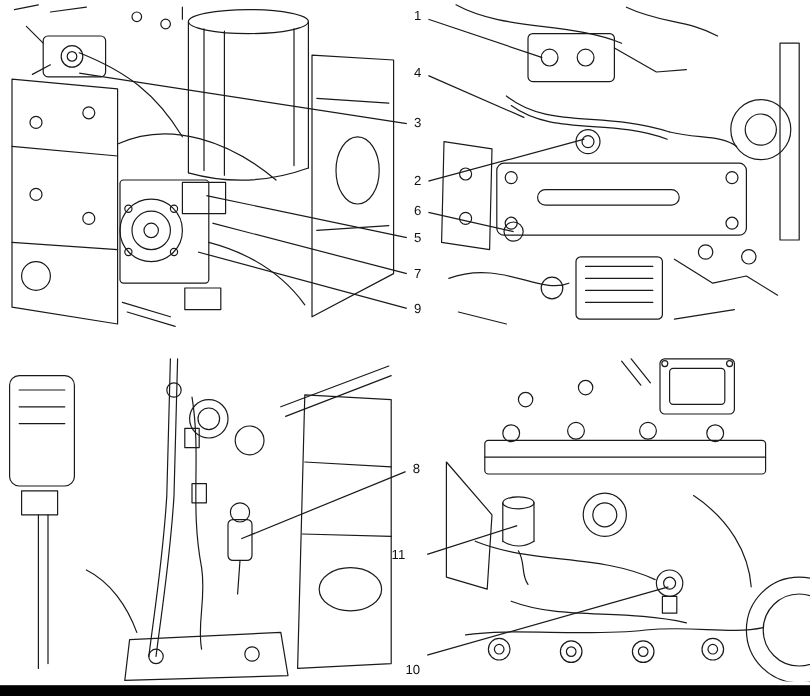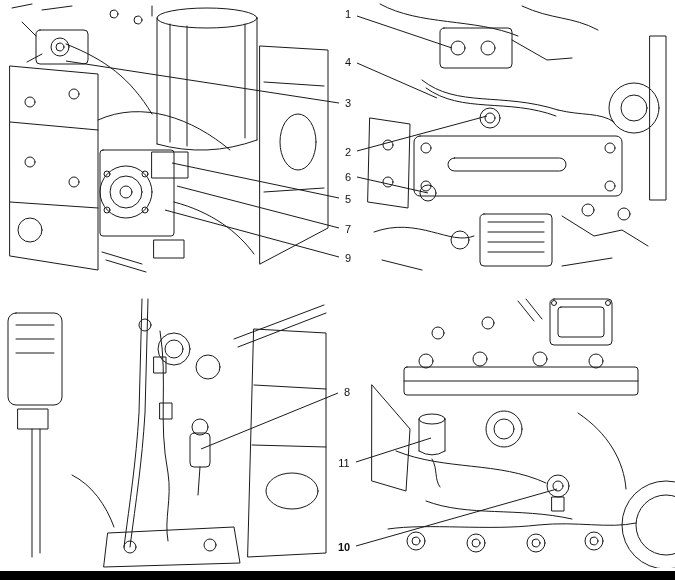--- a/index.html
+++ b/index.html
@@ -248,18 +248,18 @@
   <div id="callouts">
       <div class="callout" style="left: 348px; top: 14px;">1</div>
       <div class="callout" style="left: 348px; top: 62px;">4</div>
       <div class="callout" style="left: 348px; top: 103px;">3</div>
       <div class="callout" style="left: 348px; top: 152px;">2</div>
       <div class="callout" style="left: 348px; top: 177px;">6</div>
       <div class="callout" style="left: 348px; top: 199px;">5</div>
       <div class="callout" style="left: 348px; top: 229px;">7</div>
       <div class="callout" style="left: 348px; top: 258px;">9</div>
       <div class="callout" style="left: 347px; top: 392px;">8</div>
-      <div class="callout" style="left: 344px; top: 463px;">11</div>
-      <div class="callout" style="left: 344px; top: 547px; font-weight: bold;">10</div>
+      <div class="callout" style="left: 332px; top: 463px;">11</div>
+      <div class="callout" style="left: 344px; top: 559px;">10</div>
     </div>
 
   <div class="bottom-bar"></div>
 </div>
 
 </body></html>

